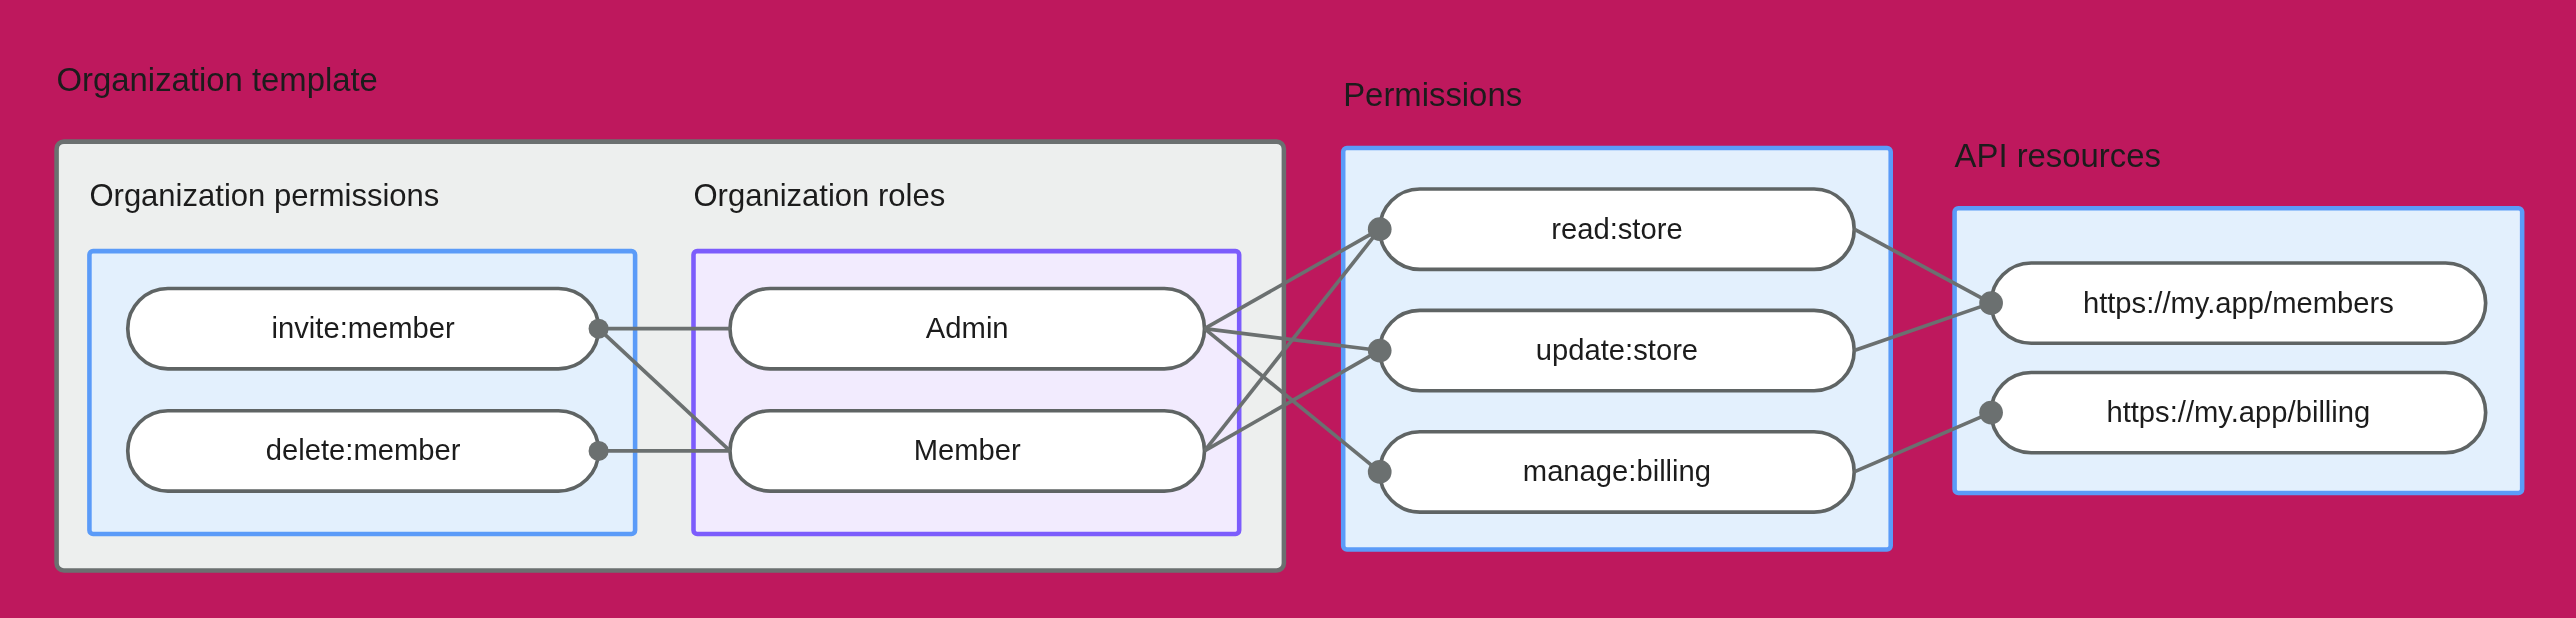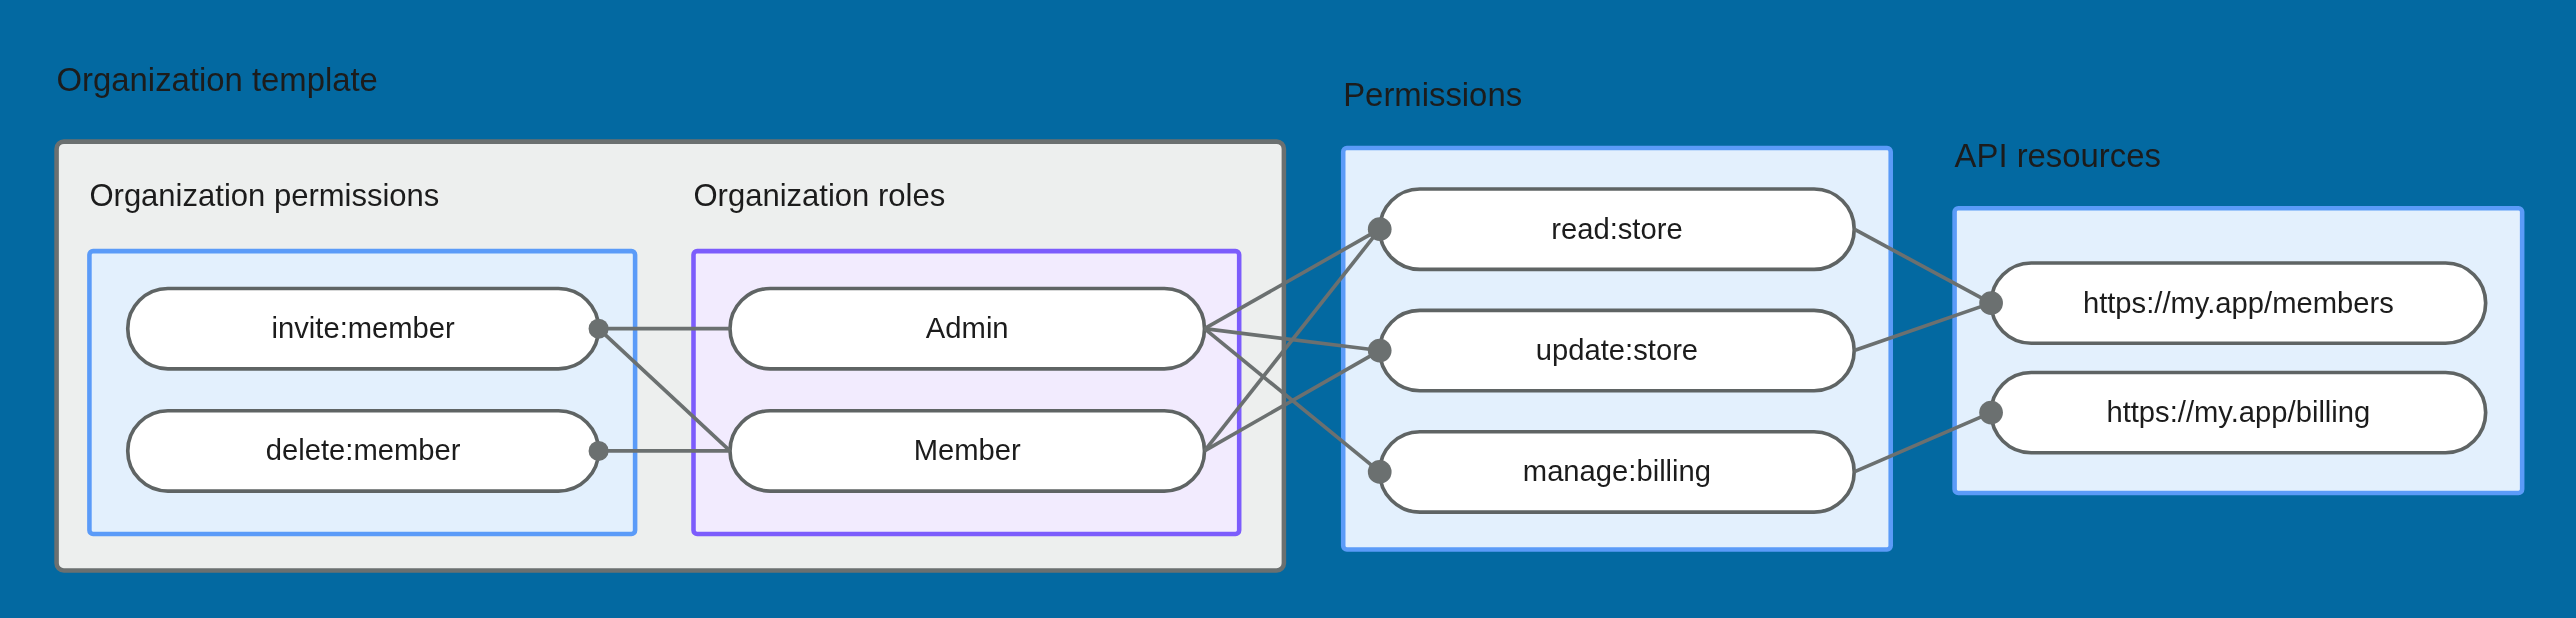--- a/index.html
+++ b/index.html
@@ -10,21 +10,21 @@
   body {
     width: 2576px;
     height: 619px;
     font-family: "Liberation Sans", sans-serif;
     overflow: hidden;
   }
   #stage {
     position: relative;
     width: 2576px;
     height: 619px;
-    background: #0369a1;
+    background: #be185d;
   }
   svg.diagram {
     position: absolute;
     inset: 0;
     width: 2576px;
     height: 619px;
     display: block;
   }
   .group-title {
     font-size: 36px;

